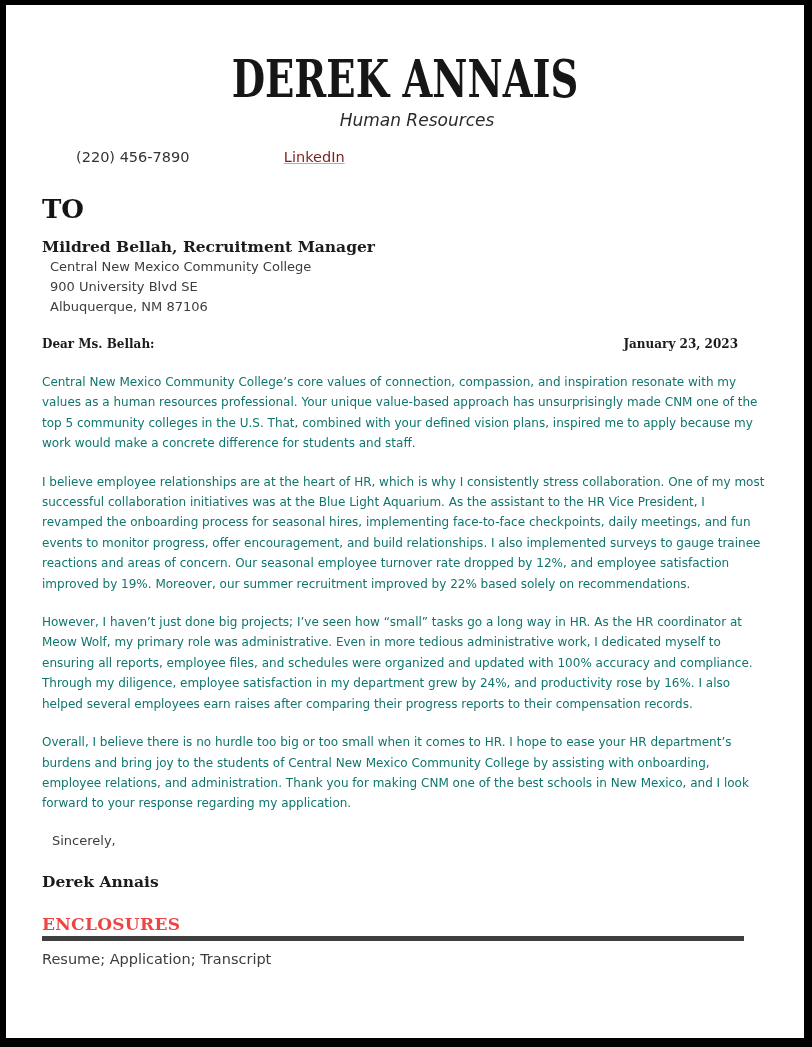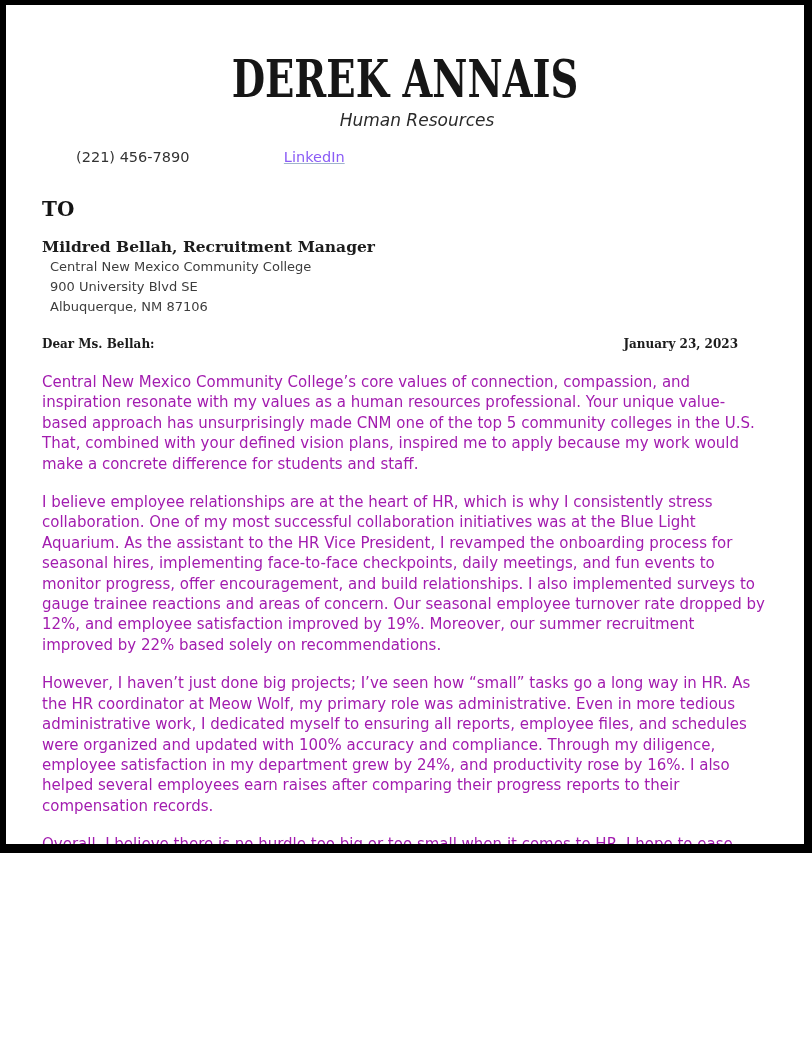--- a/index.html
+++ b/index.html
@@ -1,19 +1,19 @@
 <!DOCTYPE html>
 <html><head>
 <meta charset="utf-8">
 <style>
   html, body { margin: 0; padding: 0; background: #ffffff; }
   .page {
     position: relative;
     width: 812px;
-    height: 853px;
+    height: 1047px;
     box-sizing: border-box;
     background: #ffffff;
     border-style: solid;
     border-color: #000000;
     border-width: 5px 8px 9px 6px;
     overflow: hidden;
     font-family: "DejaVu Sans", sans-serif;
     color: #3d3d3d;
   }
   .serif-bold {
@@ -45,31 +45,31 @@
   .contact-row {
     margin: 16px 36px 0 36px;
     display: grid;
     grid-template-columns: repeat(4, 1fr);
     font-size: 14.5px;
     line-height: 20px;
     color: #333333;
   }
   .contact-cell { text-align: center; }
   .link {
-    color: #8b5cf6;
+    color: #7f1d1d;
     text-decoration: underline;
     text-decoration-color: #9fb4cc;
     cursor: pointer;
   }
   .content { padding: 0 36px; }
   .to-heading {
     margin: 26px 0 0 0;
     font-family: "DejaVu Serif", serif;
     font-weight: bold;
-    font-size: 20px;
+    font-size: 26px;
     line-height: 32px;
     color: #141414;
   }
   .recipient-name {
     margin-top: 12px;
     font-size: 15.5px;
     line-height: 20px;
   }
   .addr-line {
     font-size: 13px;
@@ -79,23 +79,23 @@
   .greeting-row {
     margin-top: 17px;
     display: flex;
     justify-content: space-between;
     padding-right: 30px;
     font-size: 12px;
     line-height: 20px;
   }
   .body-paragraph {
     margin: 18px 0 0 0;
-    font-size: 15px;
+    font-size: 12px;
     line-height: 20.4px;
-    color: #a21caf;
+    color: #0f766e;
   }
   .valediction {
     margin: 17px 0 0 10px;
     font-size: 13px;
     line-height: 20px;
   }
   .signature {
     margin-top: 21px;
     font-size: 15.5px;
     line-height: 20px;
@@ -123,21 +123,21 @@
 </style>
 </head>
 <body>
 
 <div class="page">
 
   <header>
     <h1 class="page-title">DEREK ANNAIS</h1>
     <div class="subtitle">Human Resources</div>
     <div class="contact-row">
-      <span class="contact-cell">(221) 456-7890</span>
+      <span class="contact-cell">(220) 456-7890</span>
       <span class="contact-cell"><a href="#" class="link">LinkedIn</a></span>
     </div>
   </header>
 
   <main class="content">
 
     <h2 class="to-heading">TO</h2>
 
     <div class="recipient-name serif-bold">Mildred Bellah, Recruitment Manager</div>
     <div class="addr-line">Central New Mexico Community College</div>

